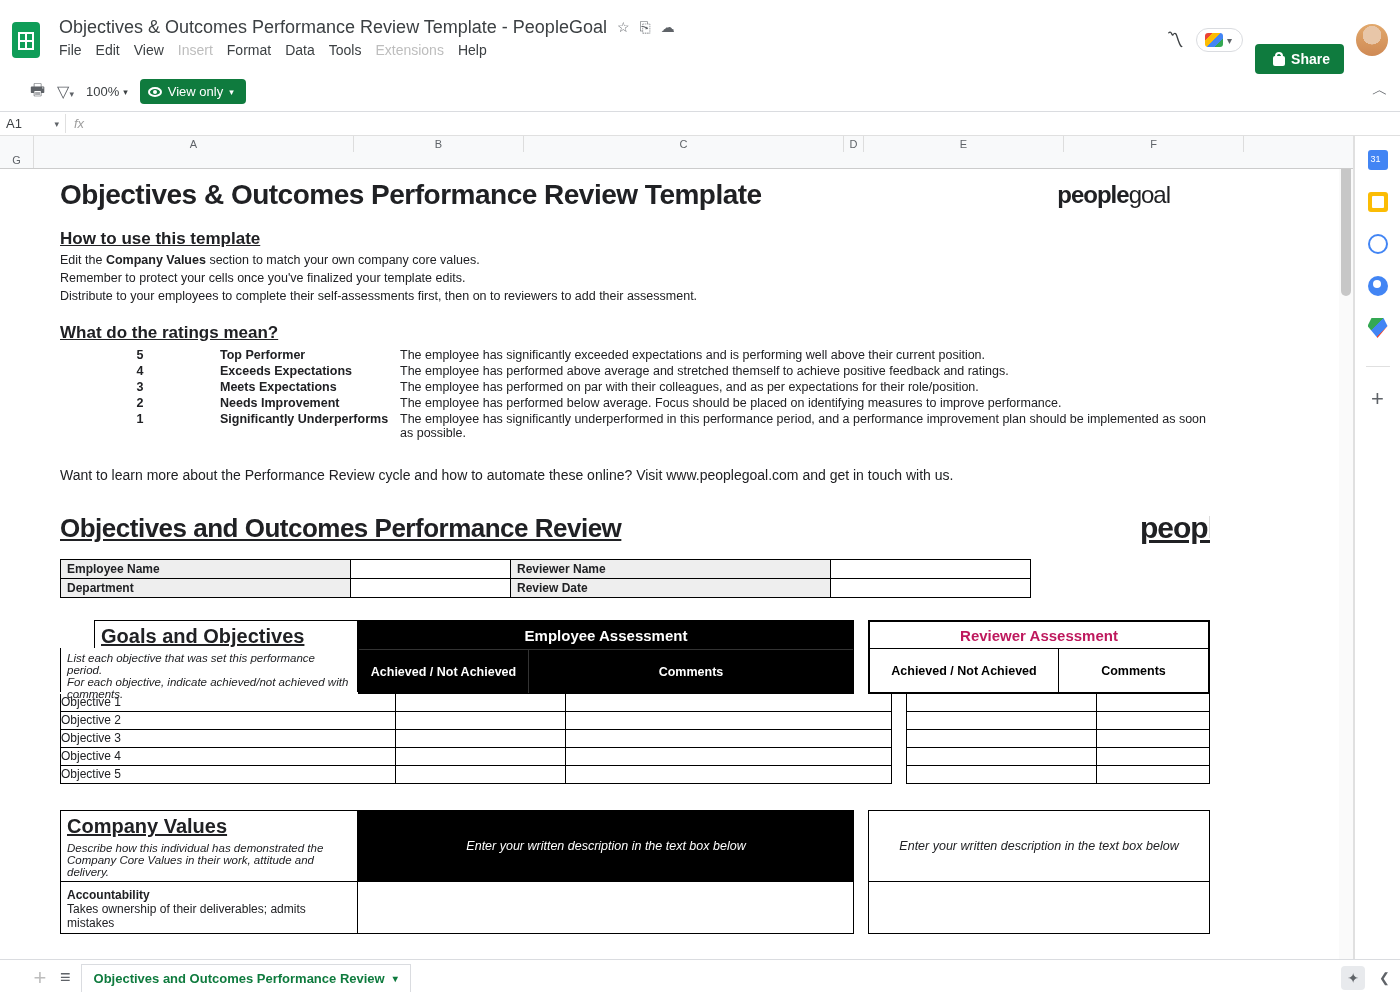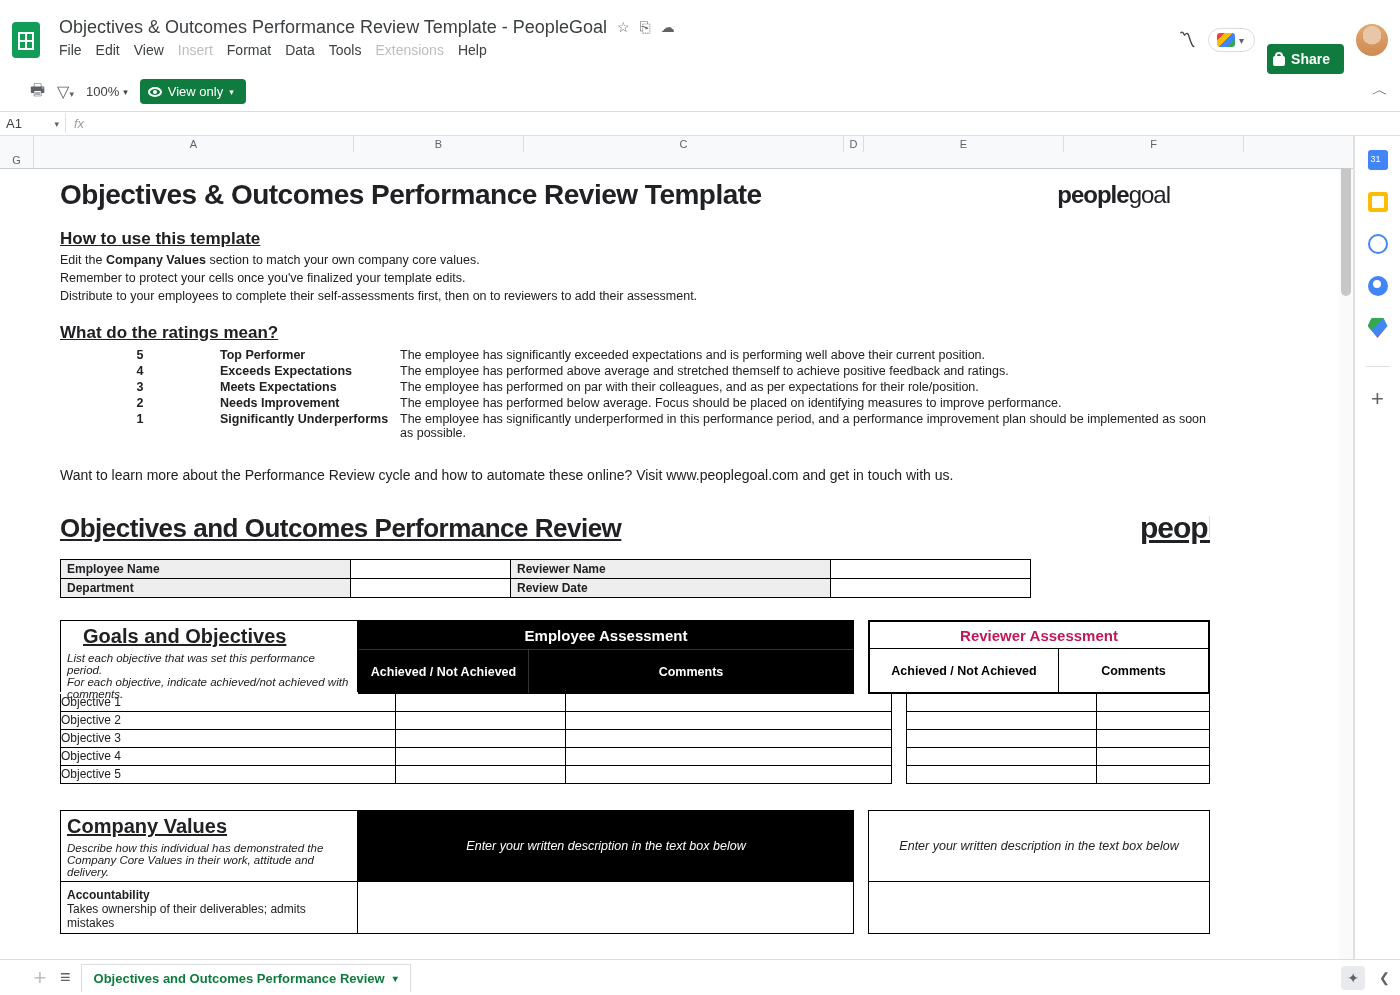--- a/index.html
+++ b/index.html
@@ -51,21 +51,21 @@
   }
   .meet-square {
     width:18px; height:14px;
     background:
       linear-gradient(135deg,#ea4335 0 25%, #fbbc04 25% 50%, #4285f4 50% 75%, #34a853 75% 100%);
     border-radius:3px;
   }
   .meet-caret { font-size:10px; color:#5f6368;}
   .share-btn {
     background:#0f7b3e; color:#fff; border:none;
-    border-radius:4px; padding:7px 14px 7px 6px;
+    border-radius:4px; padding:7px 14px 7px 18px;
     font-size:14px; font-weight:600; display:flex; align-items:center; gap:6px;
     cursor:pointer;
     margin-top:38px;
   }
   .lock-ic { width:12px;height:14px; position:relative;}
   .lock-ic::before{content:"";position:absolute;top:4px;left:0;right:0;height:10px;background:#fff;border-radius:2px;}
   .lock-ic::after{content:"";position:absolute;top:0;left:2px;right:2px;height:7px;border:2px solid #fff;border-bottom:none;border-radius:6px 6px 0 0;}
   .avatar {
     width:32px;height:32px;border-radius:50%;
     background: radial-gradient(circle at 50% 35%, #e8c6a8 0 35%, transparent 36%),
@@ -167,21 +167,21 @@
 
   table.bordered{border-collapse:collapse;margin-top:14px;font-size:12px;font-weight:700;}
   table.bordered td{border:1px solid #000;padding:2px 6px;background:#eee;}
   table.bordered td.blank{background:#fff;min-width:160px;}
 
   .split{display:flex;gap:14px;margin-top:22px;align-items:stretch;}
   .left-col{width:298px;}
   .mid-block{width:496px;}
   .right-block{flex:1;}
 
-  .goals-h{font-weight:800;font-size:20px;text-decoration:underline;font-family:"Segoe UI",Arial,sans-serif;border:1px solid #000;border-bottom:none;padding:4px 22px;height:28px;}
+  .goals-h{font-weight:800;font-size:20px;text-decoration:underline;font-family:"Segoe UI",Arial,sans-serif;border:1px solid #000;border-bottom:none;padding:4px 6px;height:28px;margin-left:34px;}
   .goals-sub{font-style:italic;font-size:11.5px;border:1px solid #000;border-top:none;border-bottom:none;padding:4px 6px;height:44px;}
 
   .black-head{background:#000;color:#fff;text-align:center;font-weight:700;font-size:15px;border:1px solid #000;}
   .bh-top{height:28px;display:flex;align-items:center;justify-content:center;}
   .bh-sub{display:flex;height:44px;}
   .bh-sub div{flex:1;display:flex;align-items:center;justify-content:center;font-size:12.5px;border-top:1px solid #333;}
   .bh-sub div:first-child{border-right:1px solid #333;width:170px;flex:none;}
 
   .obj-row{display:flex;}
   .obj-left{width:336px;border:1px solid #000;border-top:none;font-size:12px;padding:1px 0;height:18px;}

